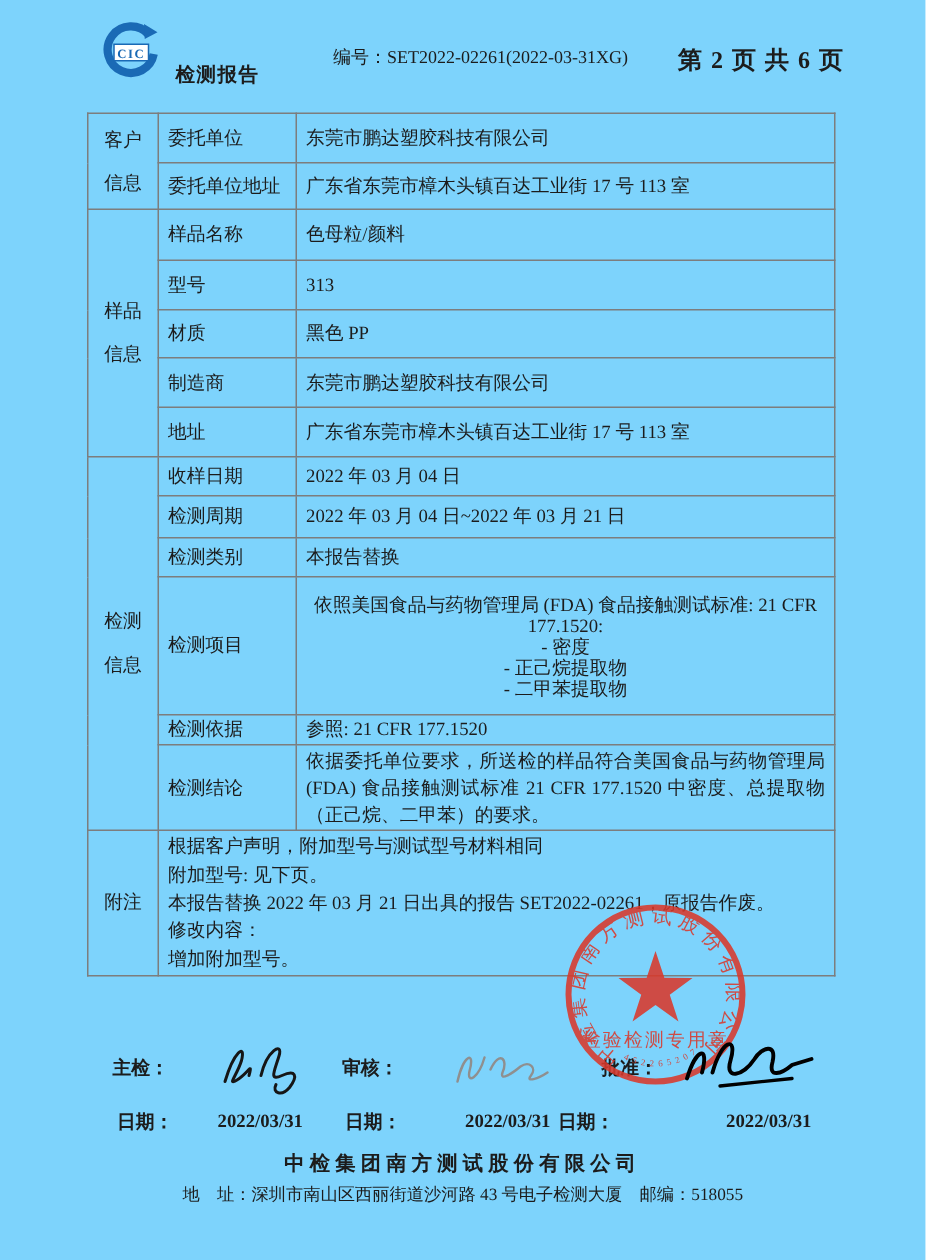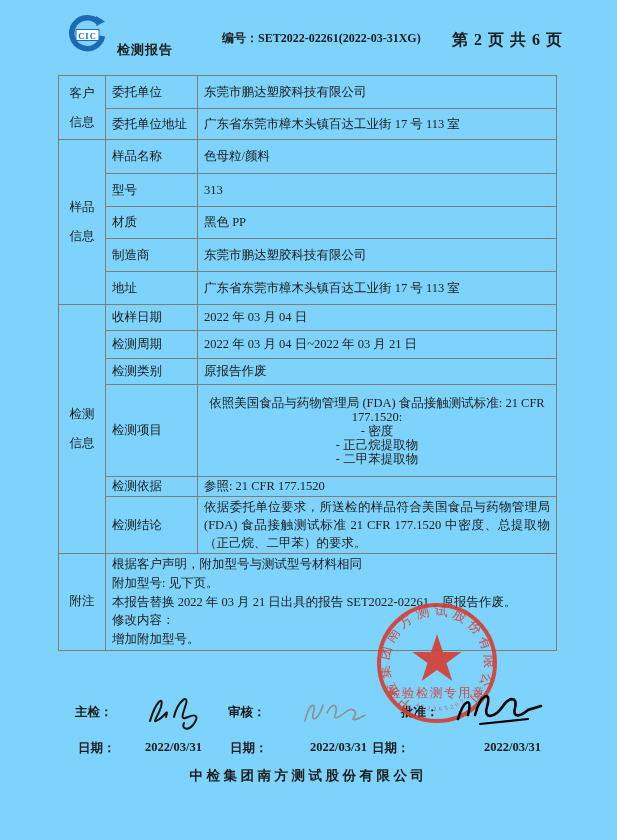--- a/index.html
+++ b/index.html
@@ -2,21 +2,21 @@
 <html><head>
 <meta charset="utf-8">
 <style>
   html,body{margin:0;padding:0;background:#ffffff;}
   .page{
     position:relative;width:617px;height:840px;background:#7dd3fc;overflow:hidden;
     font-family:"Liberation Serif","DejaVu Serif",serif;color:#1c1c1c;
   }
   
   .hdr-title{position:absolute;left:117px;top:41px;font-size:13px;font-weight:bold;letter-spacing:1px;}
-  .hdr-no{position:absolute;left:222px;top:30px;font-size:12px;font-weight:bold;}
+  .hdr-no{position:absolute;left:222px;top:30px;font-size:12px;font-weight:normal;}
   .hdr-page{position:absolute;left:452px;top:30px;font-size:16px;font-weight:bold;letter-spacing:1px;}
   .logo{position:absolute;left:68px;top:14px;}
   
   table.rpt{position:absolute;left:58px;top:75px;width:499px;border-collapse:collapse;table-layout:fixed;}
   table.rpt td{border:1px solid #7d7d7d;font-size:12.5px;padding:1px 6px;vertical-align:middle;overflow:hidden;}
   td.sec{text-align:center;white-space:pre-line;line-height:29px;font-size:12.5px;padding:0;}
   td.lbl{padding-left:8px;}
   td.val{padding-left:11px;}
   td.multi{white-space:pre-line;line-height:14px;padding-top:4px;padding-bottom:4px;text-align:center;}
   td.concl{line-height:18px;text-align:justify;padding-top:3px;padding-bottom:3px;}
@@ -97,21 +97,21 @@
 信息</td>
       <td class="lbl">收样日期</td>
       <td class="val">2022 年 03 月 04 日</td>
     </tr>
     <tr style="height:28px">
       <td class="lbl">检测周期</td>
       <td class="val">2022 年 03 月 04 日~2022 年 03 月 21 日</td>
     </tr>
     <tr style="height:26px">
       <td class="lbl">检测类别</td>
-      <td class="val">原报告作废</td>
+      <td class="val">本报告替换</td>
     </tr>
     <tr style="height:92px">
       <td class="lbl">检测项目</td>
       <td class="val multi">依照美国食品与药物管理局 (FDA) 食品接触测试标准: 21 CFR
 177.1520:
 - 密度
 - 正己烷提取物
 - 二甲苯提取物</td>
     </tr>
     <tr style="height:20px">
@@ -168,14 +168,15 @@
 
     <span class="date-val" style="left:20px;top:47px">日期：</span>
     <span class="date-val" style="left:87px;top:47px">2022/03/31</span>
     <span class="date-val" style="left:172px;top:47px">日期：</span>
     <span class="date-val" style="left:252px;top:47px">2022/03/31</span>
     <span class="date-val" style="left:314px;top:47px">日期：</span>
     <span class="date-val" style="left:426px;top:47px">2022/03/31</span>
   </div>
 
   <div class="ft-company">中检集团南方测试股份有限公司</div>
+  <div class="ft-line1">地　址：深圳市南山区西丽街道沙河路 43 号电子检测大厦　邮编：518055</div>
 
 </div>
 
 </body></html>

